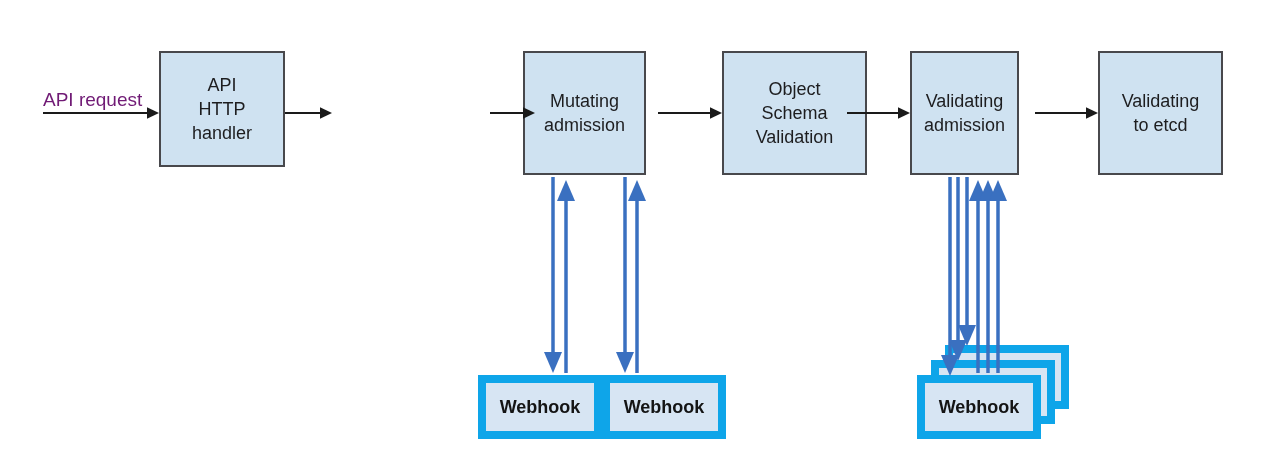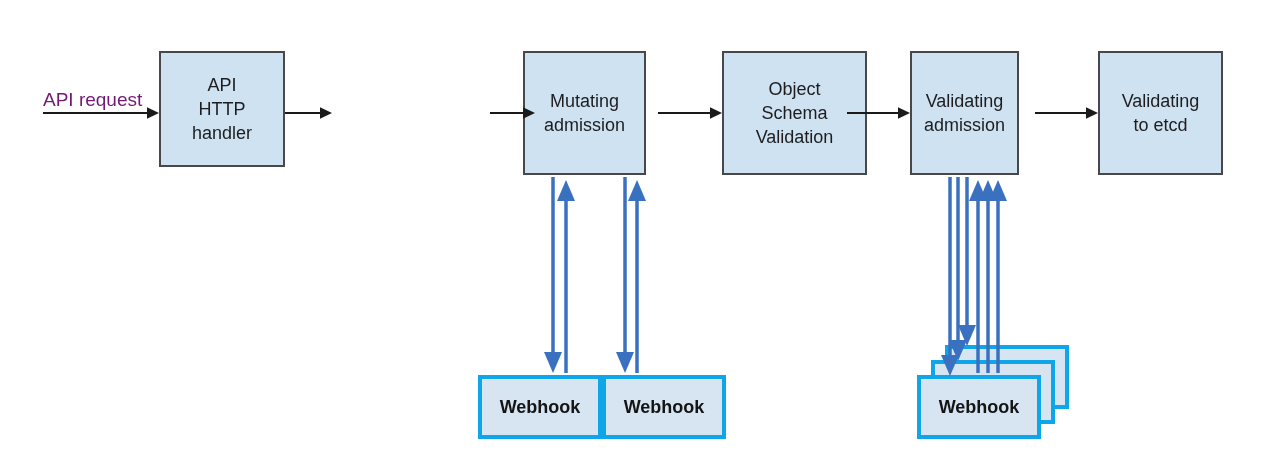--- a/index.html
+++ b/index.html
@@ -30,21 +30,21 @@
     font-size: 18px;
     line-height: 24px;
     color: #1d1d1f;
   }
   .webhook {
     position: absolute;
     box-sizing: border-box;
     width: 124px;
     height: 64px;
     background: #d7e5f3;
-    border: 4px solid #0ea5e9;
+    border: 8px solid #0ea5e9;
     display: flex;
     align-items: center;
     justify-content: center;
     text-align: center;
   }
   .webhook .label {
     font-size: 18px;
     font-weight: 700;
     color: #141414;
   }

